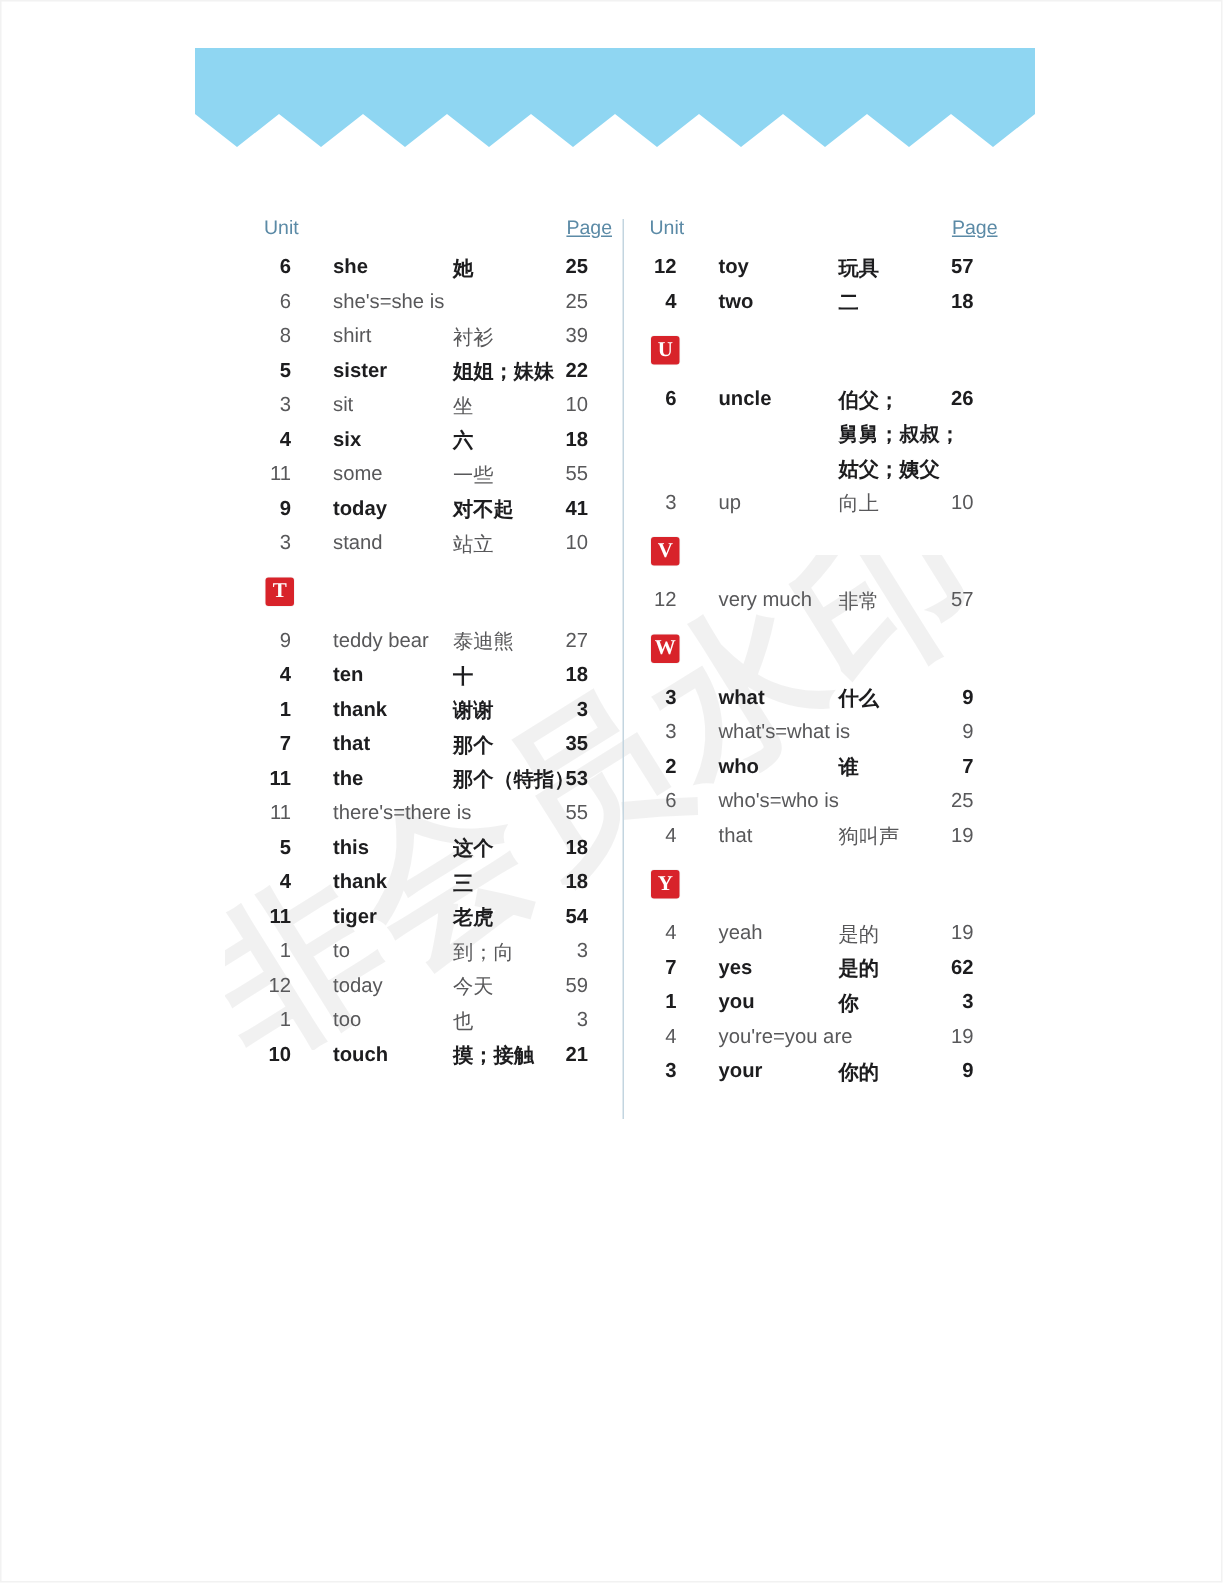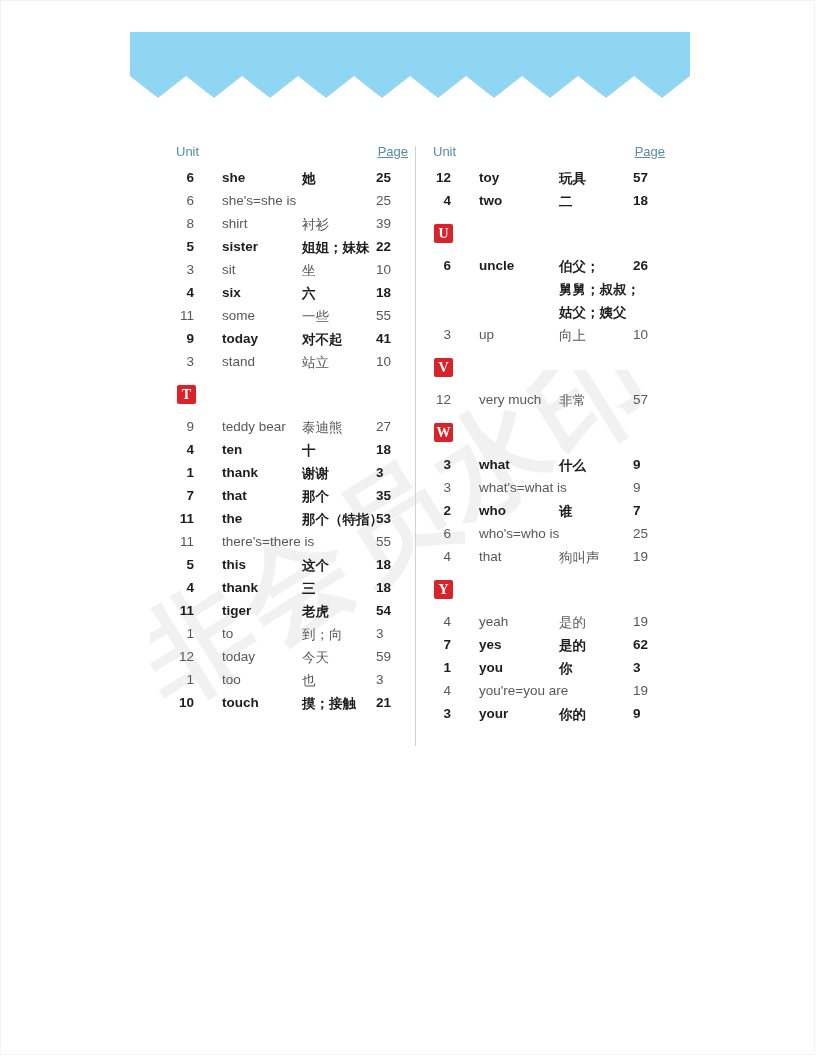--- a/index.html
+++ b/index.html
@@ -129,23 +129,23 @@
     margin-left: 16px;
   }
   .entry .def {
     position: absolute;
     left: 134px;
     top: 2px;
     white-space: nowrap;
   }
   .entry .pg {
     position: absolute;
-    right: 4px;
+    right: 16px;
     width: 28px;
-    text-align: left;
+    text-align: right;
     top: 2px;
   }
   
   .entry.cont { height: 23px; }
 </style>
 </head>
 <body>
 
 <div class="page-frame"></div>
 

